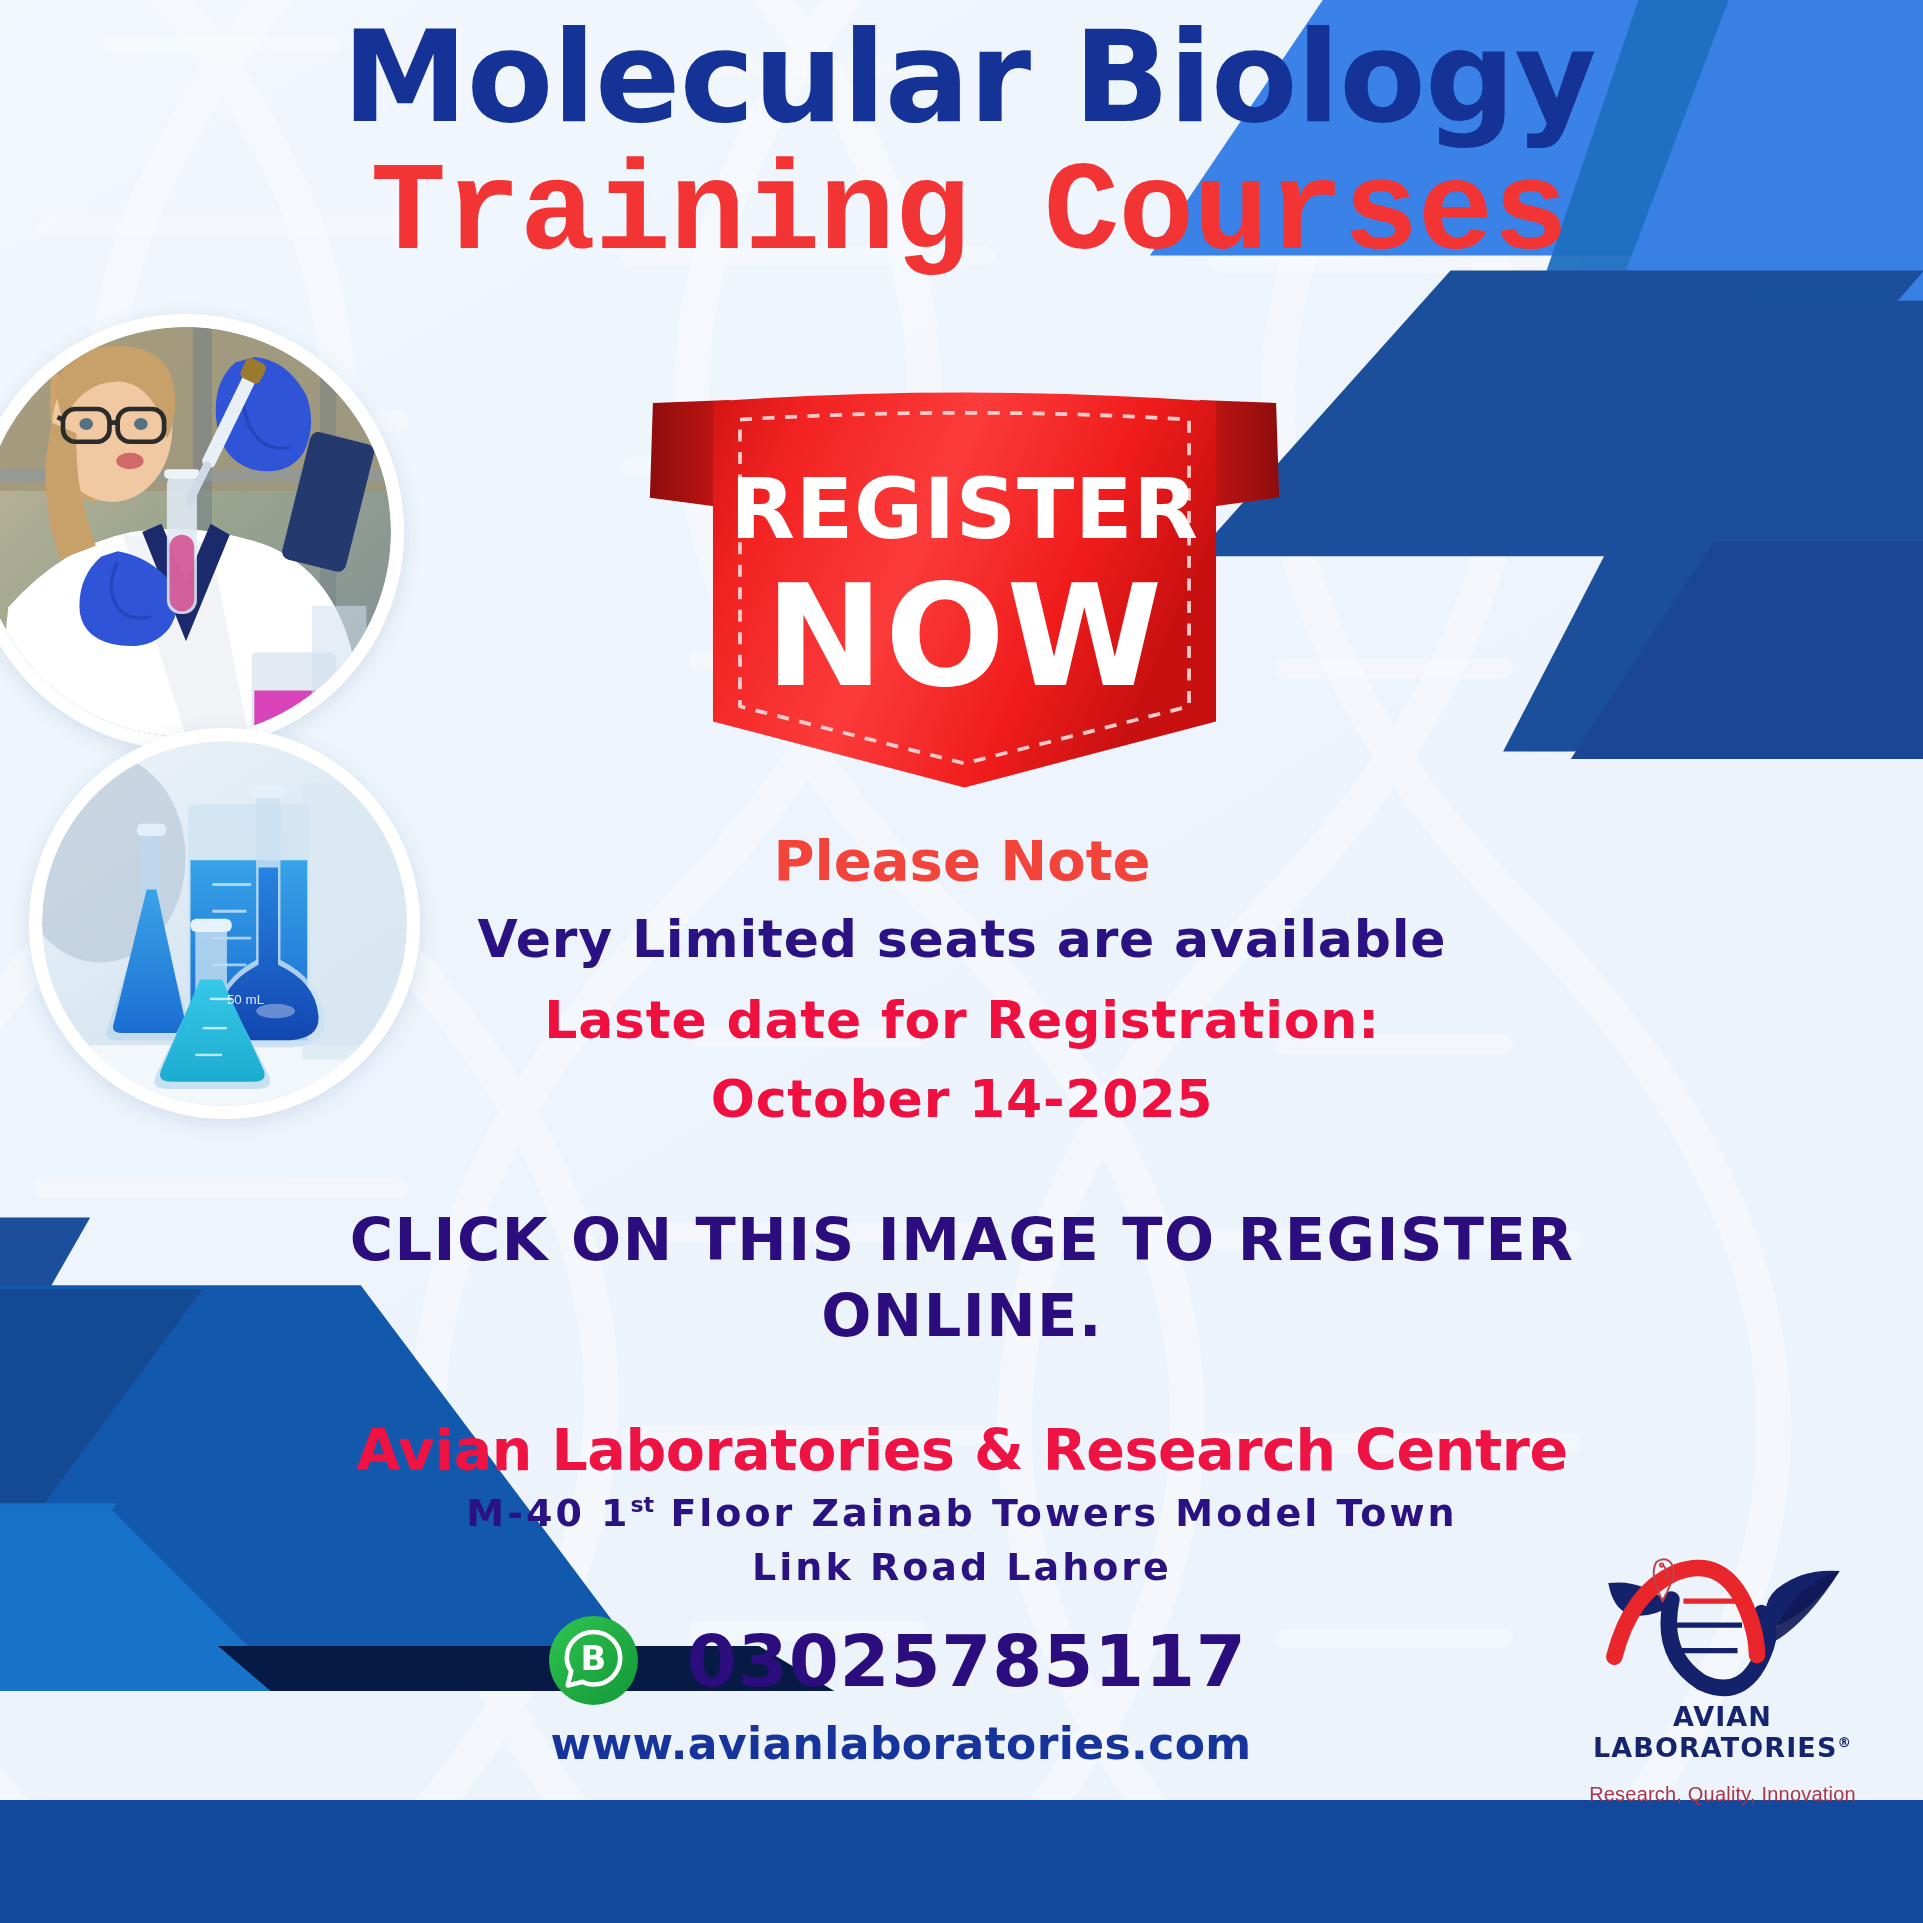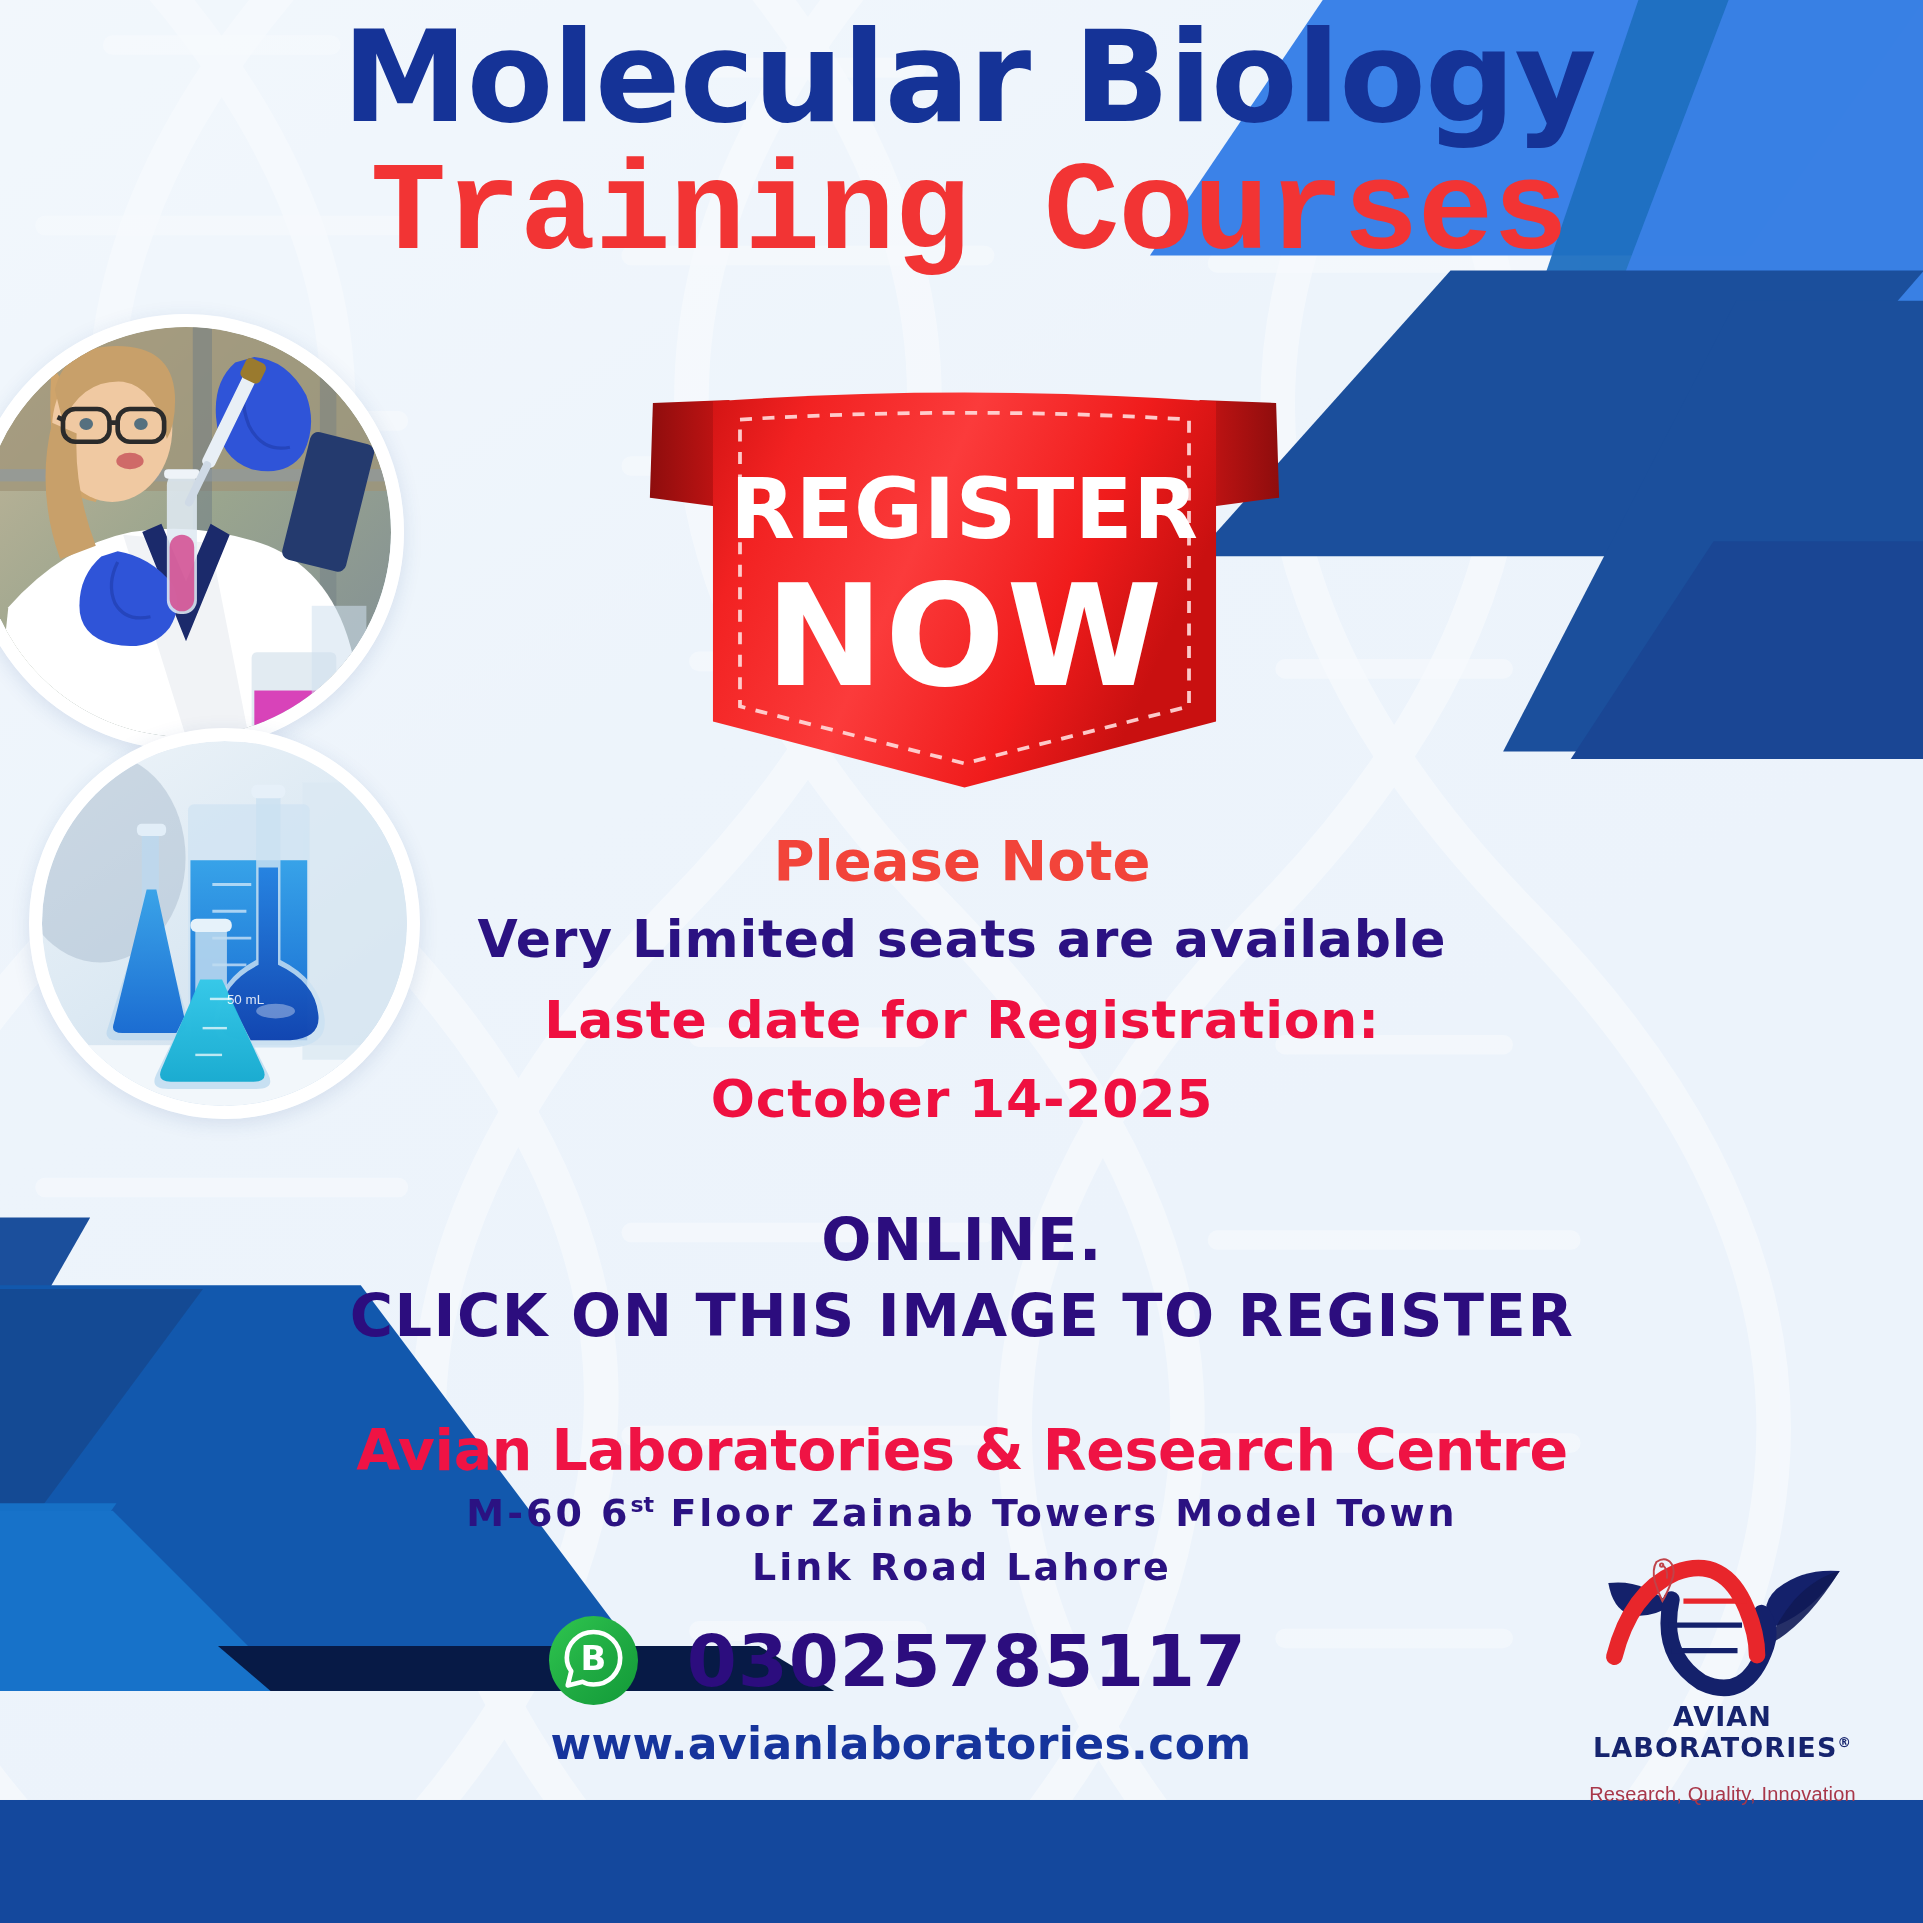--- a/index.html
+++ b/index.html
@@ -356,27 +356,27 @@
   </div>
 
   <div class="note">
     <div class="note-title">Please Note</div>
     <div class="note-seats">Very Limited seats are available</div>
     <div class="note-deadline-label">Laste date for Registration:</div>
     <div class="note-deadline-date">October 14-2025</div>
   </div>
 
   <div class="cta">
+    <div class="cta-line">CLICK ON THIS IMAGE TO REGISTER</div>
     <div class="cta-line">ONLINE.</div>
-    <div class="cta-line">CLICK ON THIS IMAGE TO REGISTER</div>
   </div>
 
   <div class="footer">
     <div class="org-name">Avian Laboratories &amp; Research Centre</div>
-    <div class="addr"><span>M-60 6</span><sup>st</sup><span> Floor Zainab Towers Model Town</span></div>
+    <div class="addr"><span>M-40 1</span><sup>st</sup><span> Floor Zainab Towers Model Town</span></div>
     <div class="addr">Link Road Lahore</div>
   </div>
 
   <div class="contact-row">
     <span class="wa-icon">
       <svg viewBox="0 0 100 100">
         <defs>
           <linearGradient id="waG" x1="0" y1="0" x2="1" y2="1">
             <stop offset="0%" stop-color="#2fc64f"></stop>
               <stop offset="55%" stop-color="#1faa42"></stop>

